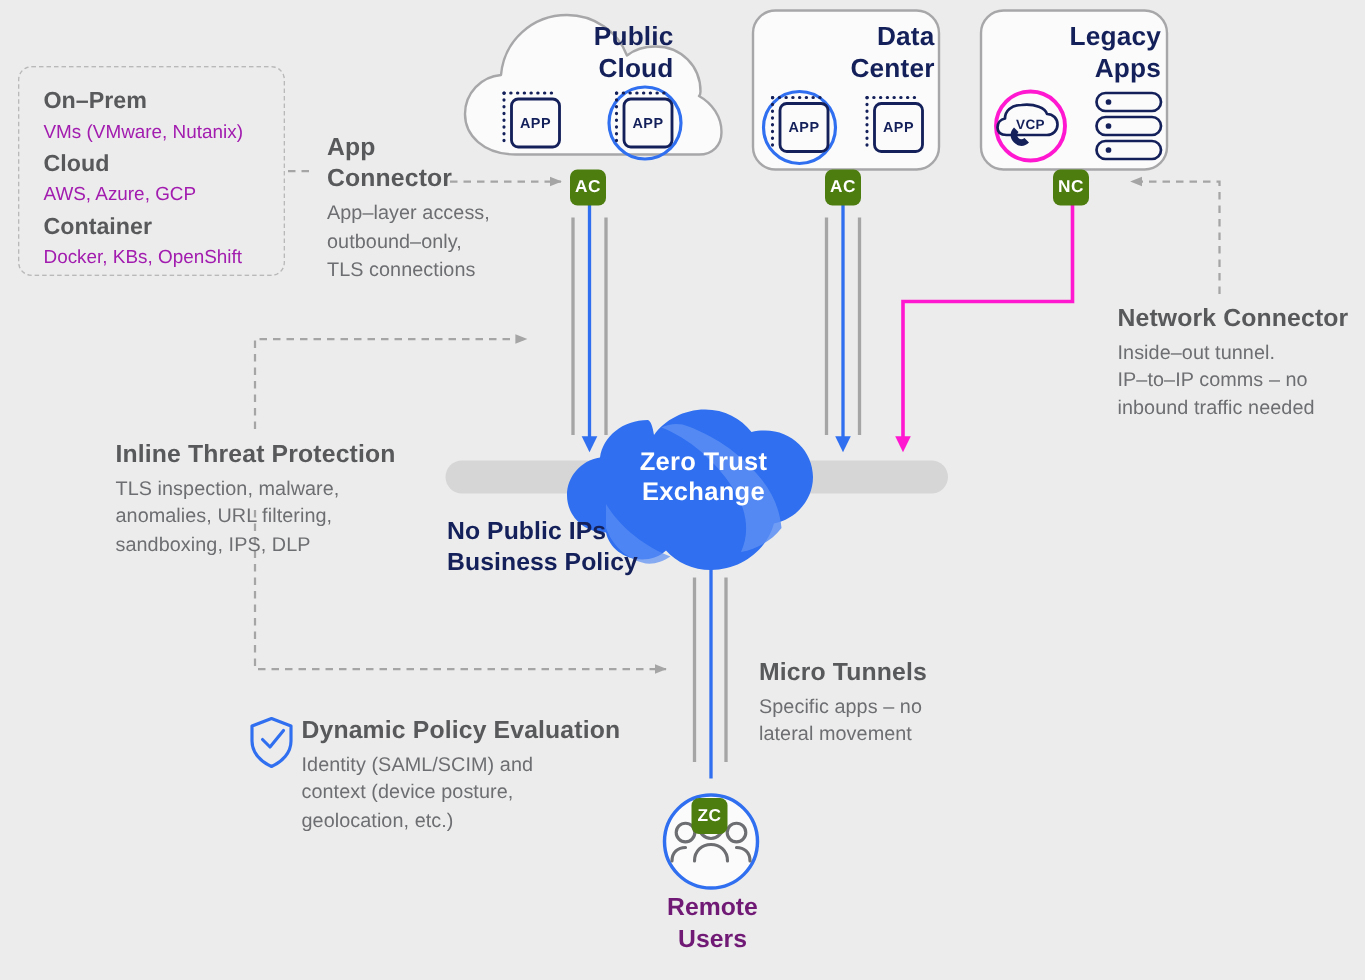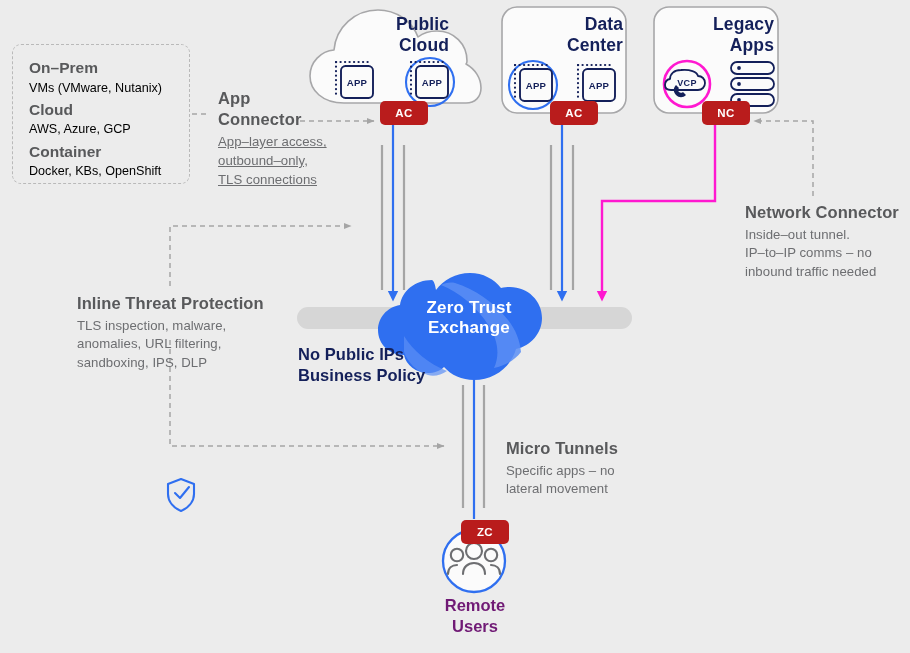--- a/index.html
+++ b/index.html
@@ -51,29 +51,29 @@
     padding: 13px 0 0 16px;
   }
   .spec-h {
     font-size: 15.5px;
     font-weight: 700;
     color: #58595b;
     line-height: 1.33;
   }
   .spec-p {
     font-size: 12.6px;
-    color: #000000;
+    color: #a21caf;
     line-height: 1.45;
     margin-bottom: 3px;
   }
 
   
   #app-conn { left: 218px; top: 88px; width: 150px; }
   #app-conn .blk-title { font-size: 16.5px; }
-  #app-conn .blk-sub { margin-top: 4px; text-decoration: underline; }
+  #app-conn .blk-sub { margin-top: 4px; }
 
   
   #net-conn { left: 745px; top: 202px; width: 165px; }
   #net-conn .blk-sub { margin-top: 3px; }
 
   
   #threat { left: 77px; top: 293px; width: 215px; }
   #threat .blk-sub { margin-top: 3px; }
 
   
@@ -121,30 +121,31 @@
     font-size: 17px;
     font-weight: 700;
     color: #ffffff;
     line-height: 1.18;
     letter-spacing: 0.2px;
     pointer-events: none;
   }
 
   
   .badge {
-    width: 48px; height: 24px;
-    background: #b91c1c;
+    width: 24px; height: 24px;
+    background: #4d7c0f;
     border-radius: 5px;
     color: #fff;
     font-size: 11.5px;
     font-weight: 700;
     letter-spacing: 0.4px;
     display: flex;
     align-items: center;
     justify-content: center;
+    margin-top: 12px;
   }
   #badge-ac1 { left: 380px; top: 101px; }
   #badge-ac2 { left: 550px; top: 101px; }
   #badge-nc  { left: 702px; top: 101px; }
   #badge-zc  { left: 461px; top: 520px; }
 
   
   .app-text {
     font-size: 9.6px;
     font-weight: 700;
@@ -350,20 +351,26 @@
 anomalies, URL filtering,
 sandboxing, IPS, DLP</div>
   </div>
 
   <div id="micro" class="abs">
     <div class="blk-title">Micro Tunnels</div>
     <div class="blk-sub" style="white-space:pre-line">Specific apps – no
 lateral movement</div>
   </div>
 
+  <div id="dyn" class="abs">
+    <div class="blk-title">Dynamic Policy Evaluation</div>
+    <div class="blk-sub" style="white-space:pre-line">Identity (SAML/SCIM) and
+context (device posture,
+geolocation, etc.)</div>
+  </div>
 
   <div id="pc-title" class="abs node-title" style="white-space:pre-line">Public
 Cloud</div>
   <div id="dc-title" class="abs node-title" style="white-space:pre-line">Data
 Center</div>
   <div id="la-title" class="abs node-title" style="white-space:pre-line">Legacy
 Apps</div>
 
   <div class="abs app-text" style="left:341px;top:77px;width:32px;text-align:center">APP</div>
   <div class="abs app-text" style="left:416px;top:77px;width:32px;text-align:center">APP</div>

